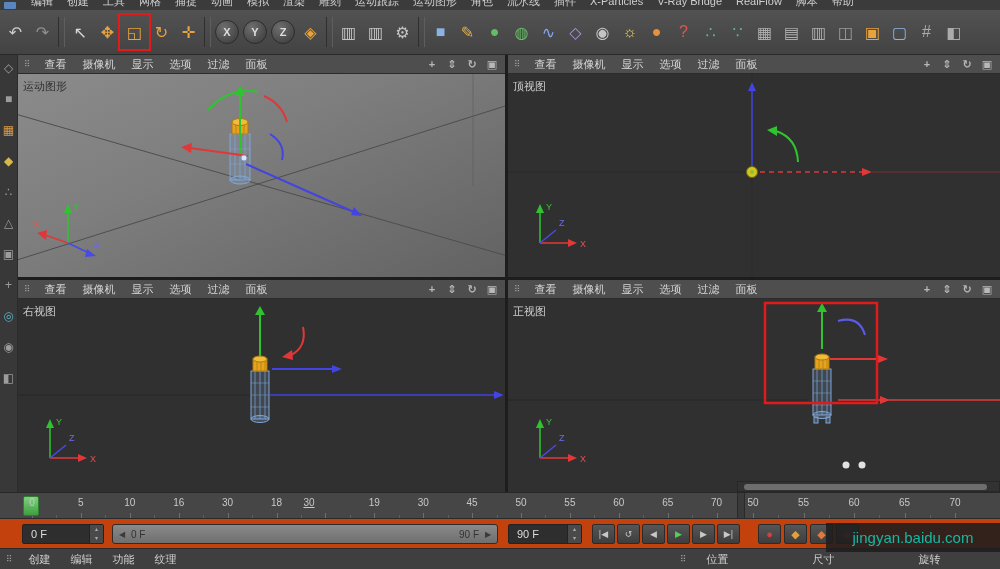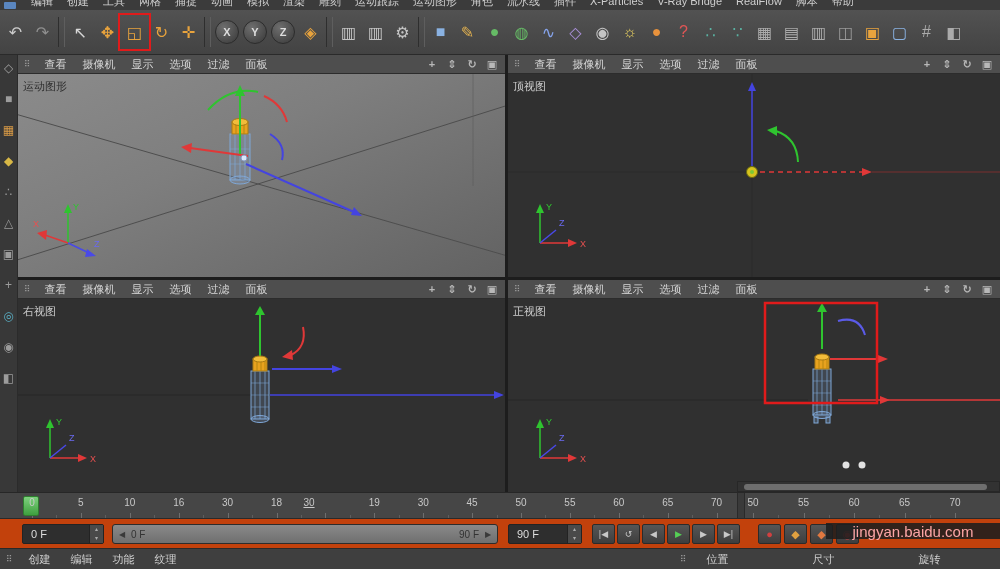--- a/index.html
+++ b/index.html
@@ -69,21 +69,21 @@
   .spinner span{flex:1;font-size:6px;line-height:9px;text-align:center;color:#aaa;background:#4a4a4a}
   .range-slider{position:absolute;left:112px;top:5px;width:386px;height:20px;background:linear-gradient(#8a8a8a,#6f6f6f);border:1px solid #2c2c2c;border-radius:3px;display:flex;align-items:center}
   .range-slider .arr{width:18px;text-align:center;color:#3a3a3a;font-size:8px}
   .range-slider .lab{font-size:10px;color:#333}
   .range-slider .spacer{flex:1}
   .tp-group{position:absolute;top:5px;display:flex;gap:2px}
   #transport-buttons{left:592px}
   #record-buttons{left:758px;gap:3px}
   .tp-btn{min-width:23px;height:20px;padding:0 3px;background:linear-gradient(#565656,#3e3e3e);border:1px solid #2b2b2b;border-radius:2px;color:#c8c8c8;font-size:9px;display:flex;align-items:center;justify-content:center}
   .tp-btn.rec{font-size:11px}
-  .watermark{position:absolute;right:0;top:523px;width:174px;height:16px;background:rgba(30,30,30,0.88);color:#fca5a5;font-size:15px;display:flex;align-items:center;justify-content:center;z-index:5}
+  .watermark{position:absolute;right:0;top:523px;width:174px;height:29px;background:rgba(30,30,30,0.88);color:#14b8a6;font-size:15px;display:flex;align-items:center;justify-content:center;z-index:5}
 
   
   .bottombar{position:absolute;left:0;right:0;top:548px;height:21px;background:#3f3f3f;border-top:1px solid #292929;display:flex;align-items:center;font-size:11px;color:#cfcfcf}
   .bb-left{display:flex;align-items:center;padding-left:6px}
   .bb-menu{padding:0 10px}
   .bb-right{position:absolute;left:680px;display:flex;align-items:center}
   .coord-header{width:106px;padding-left:14px}
 </style>
 </head>
 <body>

